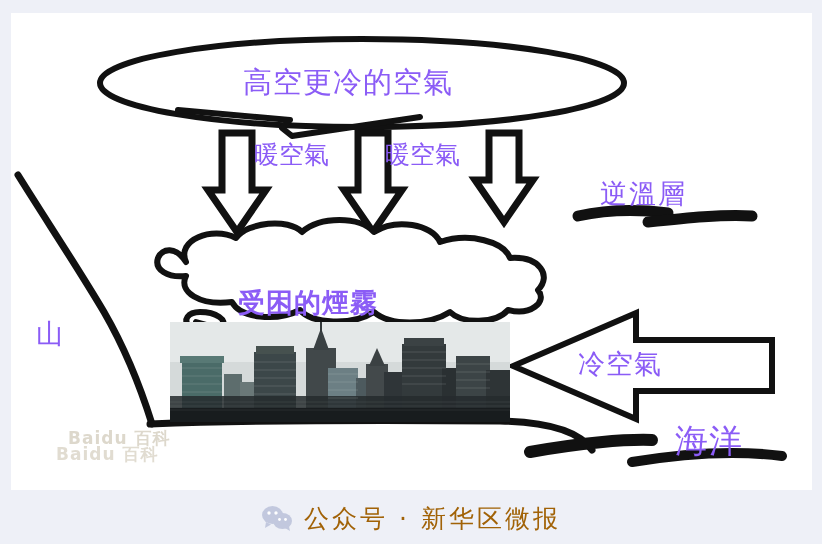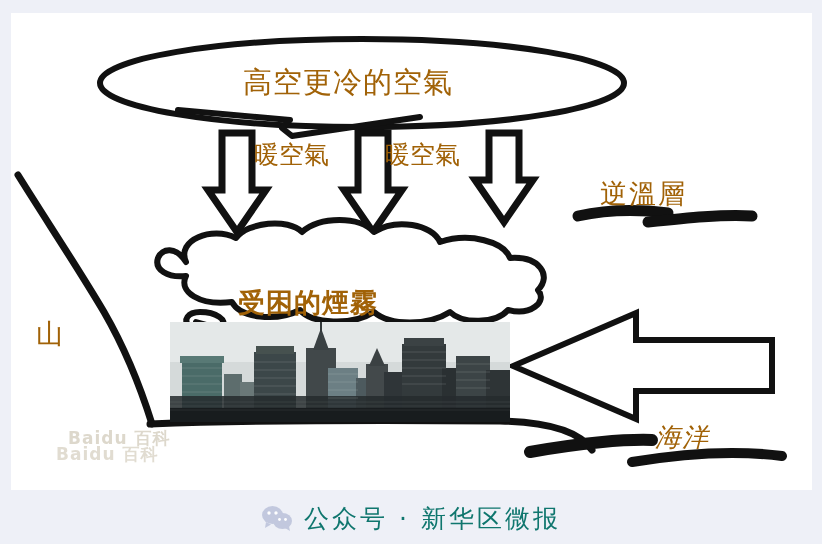--- a/index.html
+++ b/index.html
@@ -30,33 +30,33 @@
   .svg-layer {
     position: absolute;
     left: 0; top: 0;
     width: 822px; height: 544px;
     pointer-events: none;
   }
 
   
   .lbl {
     position: absolute;
-    color: #a16207;
+    color: #8b5cf6;
     font-family: "DejaVu Sans", "Liberation Sans", sans-serif;
     white-space: nowrap;
     line-height: 1;
     font-weight: 500;
   }
   .lbl-sky      { left: 243px; top: 68px;  font-size: 29px; letter-spacing: 1px; }
   .lbl-warm-1   { left: 254px; top: 142px; font-size: 25px; letter-spacing: 0px; }
   .lbl-warm-2   { left: 385px; top: 142px; font-size: 25px; letter-spacing: 0px; }
   .lbl-smog     { left: 238px; top: 258px; font-size: 27px; font-weight: 700; letter-spacing: 1px; margin-top: 31px; }
   .lbl-inv      { left: 600px; top: 181px; font-size: 27px; letter-spacing: 2px; font-family: Liberation Serif, serif; }
   .lbl-cold     { left: 578px; top: 350px; font-size: 27px; letter-spacing: 1px; }
-  .lbl-ocean    { left: 655px; top: 424px; font-size: 26px; letter-spacing: 1px; font-style: italic; }
+  .lbl-ocean    { left: 675px; top: 424px; font-size: 33px; letter-spacing: 1px; }
   .lbl-mtn      { left: 36px;  top: 320px; font-size: 27px; }
 
   
   .city {
     position: absolute;
     left: 170px; top: 322px;
     width: 340px; height: 100px;
     overflow: hidden;
   }
 
@@ -83,21 +83,21 @@
     justify-content: center;
   }
   .footer-inner {
     display: flex;
     align-items: center;
     gap: 11px;
   }
   .wechat-icon { display: block; }
   .footer-text {
     font-size: 25px;
-    color: #0f766e;
+    color: #a16207;
     letter-spacing: 3px;
     font-family: "DejaVu Sans", "Liberation Sans", sans-serif;
   }
 </style>
 </head>
 <body>
 
 <div id="stage">
 
   <div class="card"></div>
@@ -213,20 +213,21 @@
         <line x1="0" y1="88" x2="340" y2="88"></line>
       </g>
     </svg>
   </div>
 
   <div class="lbl lbl-sky">高空更冷的空氣</div>
   <div class="lbl lbl-warm-1">暖空氣</div>
   <div class="lbl lbl-warm-2">暖空氣</div>
   <div class="lbl lbl-smog">受困的煙霧</div>
   <div class="lbl lbl-inv">逆溫層</div>
+  <div class="lbl lbl-cold">冷空氣</div>
   <div class="lbl lbl-ocean">海洋</div>
   <div class="lbl lbl-mtn">山</div>
 
   <div class="baidu-wm">Baidu 百科</div>
   <div class="baidu-wm two">Baidu 百科</div>
 
   <div class="footer">
     <div class="footer-inner">
       <svg class="wechat-icon" width="32" height="26" viewBox="0 0 32 26">
         <ellipse cx="11.5" cy="10" rx="10.5" ry="9" fill="#c2c8de"></ellipse>

